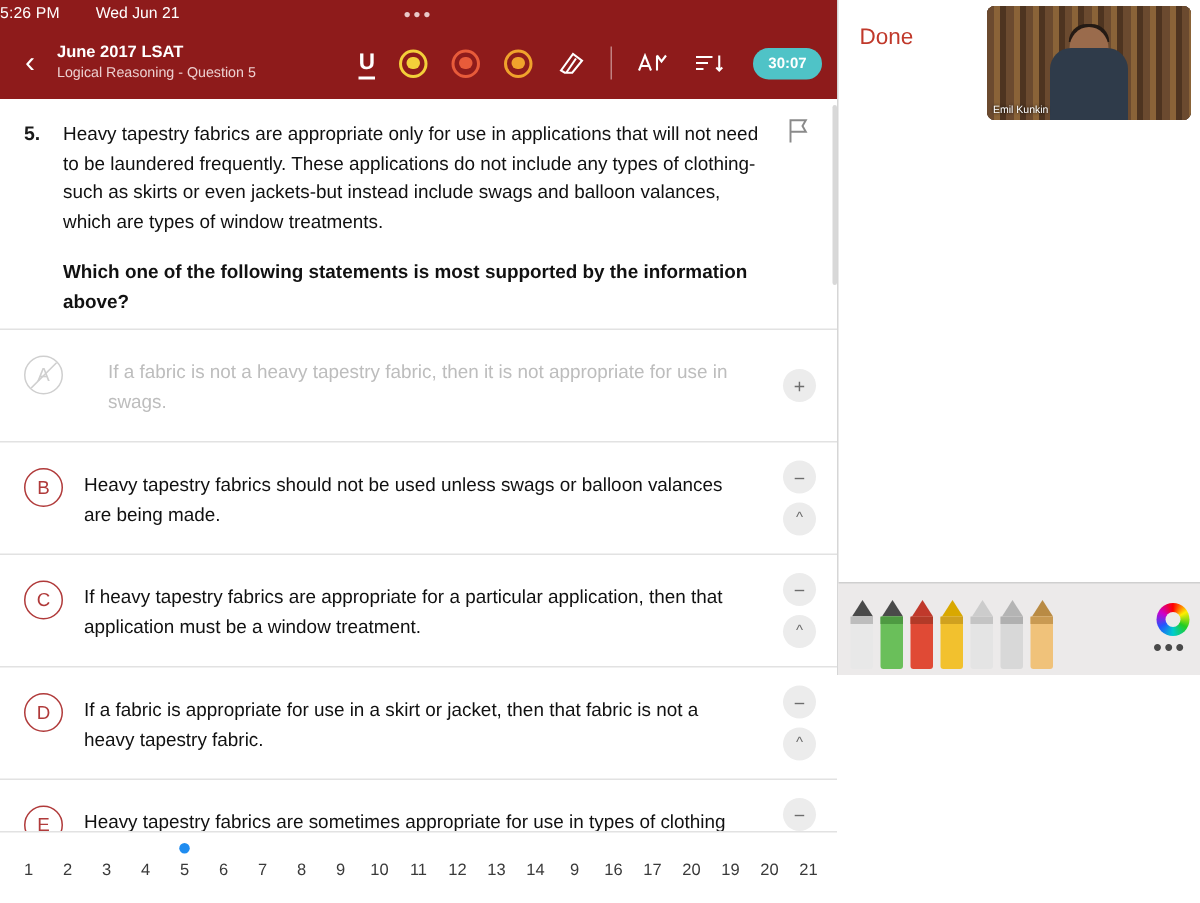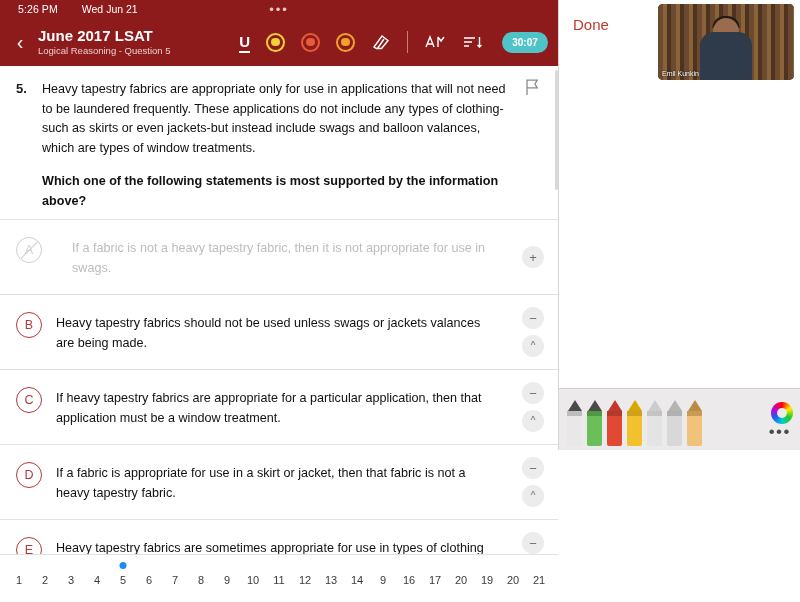--- a/index.html
+++ b/index.html
@@ -13,41 +13,41 @@
 
   
   .left-pane {
     position: absolute; left: 0; top: 0; width: 558px; height: 602px;
     background: #ffffff; overflow: hidden;
   }
 
   
   .statusbar {
     height: 18px; background: #8e1b1b; color: #ffffff;
-    display: flex; align-items: center; font-size: 10.5px; padding: 0 18px;
+    display: flex; align-items: center; font-size: 10.5px; padding: 0 0;
     position: relative;
   }
   .statusbar .time { font-weight: normal; letter-spacing: .1px; }
   .statusbar .date { margin-left: 24px; }
   .statusbar .dots {
     position: absolute; left: 50%; transform: translateX(-50%);
     letter-spacing: 2px; font-size: 13px; line-height: 1; color: #e9c9c9;
   }
 
   
   .toolbar {
     height: 48px; background: #8e1b1b; color: #fff;
     display: flex; align-items: center; padding: 0 10px; position: relative;
   }
   .back-chevron {
     width: 20px; height: 20px; display: flex; align-items: center; justify-content: center;
     font-size: 20px; line-height: 1; color: #fff; margin-right: 8px;
   }
   .titleblock { display: flex; flex-direction: column; justify-content: center; }
-  .titleblock .t1 { font-size: 15px; font-weight: bold; line-height: 1.15; }
+  .titleblock .t1 { font-size: 11px; font-weight: bold; line-height: 1.15; }
   .titleblock .t2 { font-size: 9.5px; color: #eccfcf; line-height: 1.3; margin-top: 1px; }
 
   .tools { margin-left: auto; display: flex; align-items: center; gap: 16px; }
   .tool { display: flex; align-items: center; justify-content: center; }
   .underline-tool { font-size: 15px; font-weight: 600; position: relative; padding-bottom: 2px; }
   .underline-tool::after {
     content: ""; position: absolute; left: 0; right: 0; bottom: -1px; height: 1.5px; background: #fff;
   }
   .pen-dot { width: 19px; height: 19px; border-radius: 50%; border: 2.2px solid #f3cf3a; display:block; position: relative; }
   .pen-dot::after { content:""; position:absolute; inset:3.2px; border-radius:50%; background:#f3cf3a; }
@@ -253,21 +253,21 @@
     <div class="choice eliminated">
       <div class="letter">A</div>
       <div class="ctext">If a fabric is not a heavy tapestry fabric, then it is not appropriate for use in swags.</div>
       <div class="side-btns">
         <div class="rnd-btn">+</div>
       </div>
     </div>
 
     <div class="choice">
       <div class="letter">B</div>
-      <div class="ctext">Heavy tapestry fabrics should not be used unless swags or jackets valances are being made.</div>
+      <div class="ctext">Heavy tapestry fabrics should not be used unless swags or balloon valances are being made.</div>
       <div class="side-btns">
         <div class="rnd-btn">−</div>
         <div class="rnd-btn caret">^</div>
       </div>
     </div>
 
     <div class="choice">
       <div class="letter">C</div>
       <div class="ctext">If heavy tapestry fabrics are appropriate for a particular application, then that application must be a window treatment.</div>
       <div class="side-btns">

